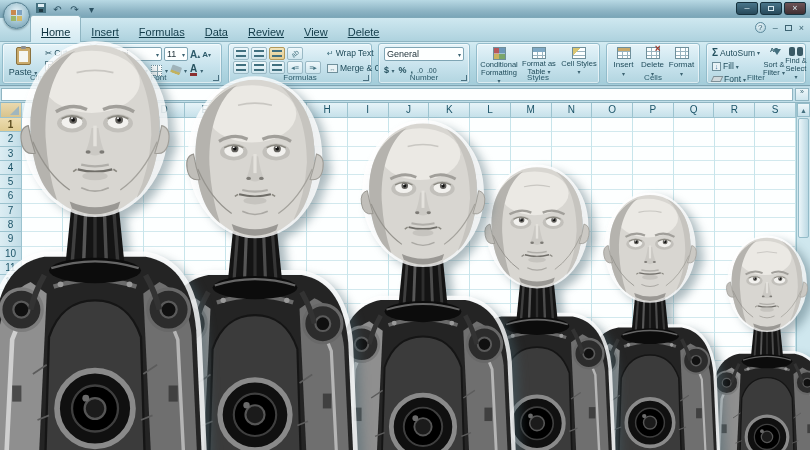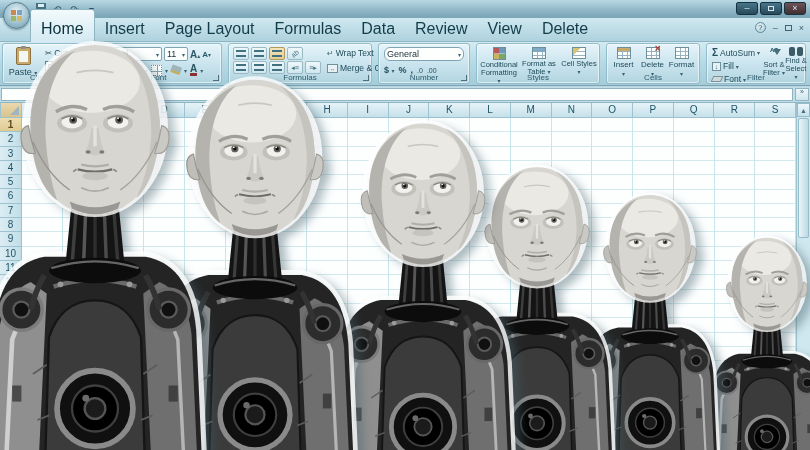--- a/index.html
+++ b/index.html
@@ -33,21 +33,21 @@
   .wbtn{width:22px;height:13px;border-radius:2px 2px 3px 3px;border:1px solid #16323e;
     background:linear-gradient(#49758a,#27495a);color:#d7e8ef;font-size:9px;line-height:11px;
     text-align:center;}
   .wbtn .boxglyph{display:inline-block;width:6px;height:5px;border:1px solid #d7e8ef;margin-top:3px;}
   .wbtn.close{background:linear-gradient(#6d5356,#402f33);}
 
   
   .tabrow{position:absolute;left:0;top:18px;width:810px;height:24px;
     background:linear-gradient(#cfe8f0,#aed2de);border-bottom:1px solid #8fb5c2;}
   .tabs{position:absolute;left:30px;top:3px;height:21px;display:flex;align-items:flex-end;}
-  .tab{padding:10px 10px 4px 10px;font-size:16px;color:#123c4a;white-space:nowrap;cursor:default;}
+  .tab{padding:10px 10px 4px 10px;font-size:11px;color:#123c4a;white-space:nowrap;cursor:default;text-decoration:underline;}
   .tab.active{background:linear-gradient(#f2fafc,#d4eaf2);border:1px solid #8fb5c2;border-bottom:none;
     border-radius:3px 3px 0 0;color:#0d323f;}
   .doc-controls{position:absolute;right:6px;top:4px;display:flex;gap:7px;align-items:center;
     font-size:9px;color:#3c6372;}
   .helpdot{display:inline-block;width:11px;height:11px;border-radius:50%;border:1px solid #5d8a9c;
     background:radial-gradient(circle at 40% 30%,#eaf5f9,#a9ccd8);text-align:center;line-height:10px;
     font-size:8px;color:#2c586a;}
   .doc-controls .boxglyph{display:inline-block;width:7px;height:6px;border:1px solid #3c6372;}
 
   
@@ -101,21 +101,21 @@
   .ic-bars{display:inline-block;width:10px;height:8px;
     background:repeating-linear-gradient(to bottom,#41707f 0 2px,transparent 2px 5px);}
   .ic-orient{font-size:7px;color:#41707f;transform:rotate(-40deg);display:inline-block;}
   .ic-indent{font-size:7px;color:#41707f;}
   .wrapcol{position:absolute;left:62px;top:3px;display:flex;flex-direction:column;gap:3px;}
   .ic-wrap{font-size:8px;color:#41707f;}
   .ic-merge{display:inline-block;width:11px;height:9px;border:1px solid #6f8f9b;background:#e8f2f5;
     font-size:6px;line-height:8px;text-align:center;color:#3c6372;}
 
   .g-number{left:378px;width:92px;}
-  .numcombo{position:absolute;left:5px;top:3px;width:80px;border-radius:6px;}
+  .numcombo{position:absolute;left:5px;top:3px;width:80px;}
   .numrow{position:absolute;left:5px;top:21px;display:flex;gap:4px;align-items:center;
     font-size:9px;color:#24505e;font-weight:bold;}
   .numrow .dec{font-size:7px;font-weight:normal;}
 
   .g-styles{left:476px;width:124px;}
   .stybtns{position:absolute;left:2px;top:2px;display:flex;}
   .bigbtn{width:40px;text-align:center;font-size:7.5px;line-height:8px;color:#1e4a59;padding-top:1px;}
   .bigbtn .ic{display:block;margin:0 auto 1px auto;}
   .ic-cond{width:13px;height:13px;
     background:linear-gradient(90deg,#b8585a 50%,#6d98b8 50%) top/100% 50% no-repeat,
@@ -218,21 +218,20 @@
         <i></i>
         <i></i>
       </span>
   </div>
 
   <div class="tabrow">
     <div class="tabs">
 
     <div class="tab active"><span>Home</span></div>
         <div class="tab"><span>Insert</span></div>
-        <div class="tab"><span>Page Layout</span></div>
         <div class="tab"><span>Formulas</span></div>
         <div class="tab"><span>Data</span></div>
         <div class="tab"><span>Review</span></div>
         <div class="tab"><span>View</span></div>
         <div class="tab"><span>Delete</span></div>
       </div>
     <div class="doc-controls">
       <span class="helpdot">?</span>
       <span>–</span>
       <span class="boxglyph"></span>

